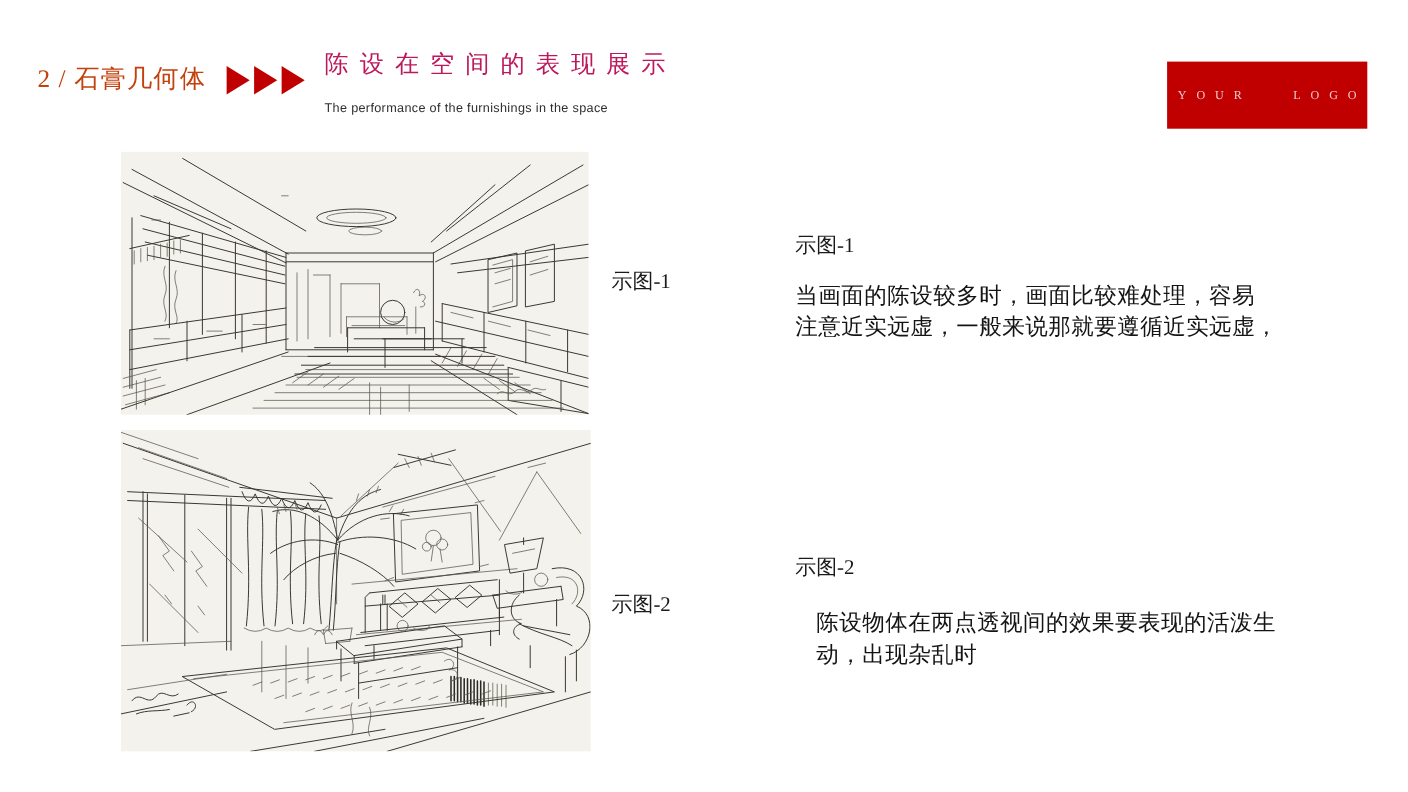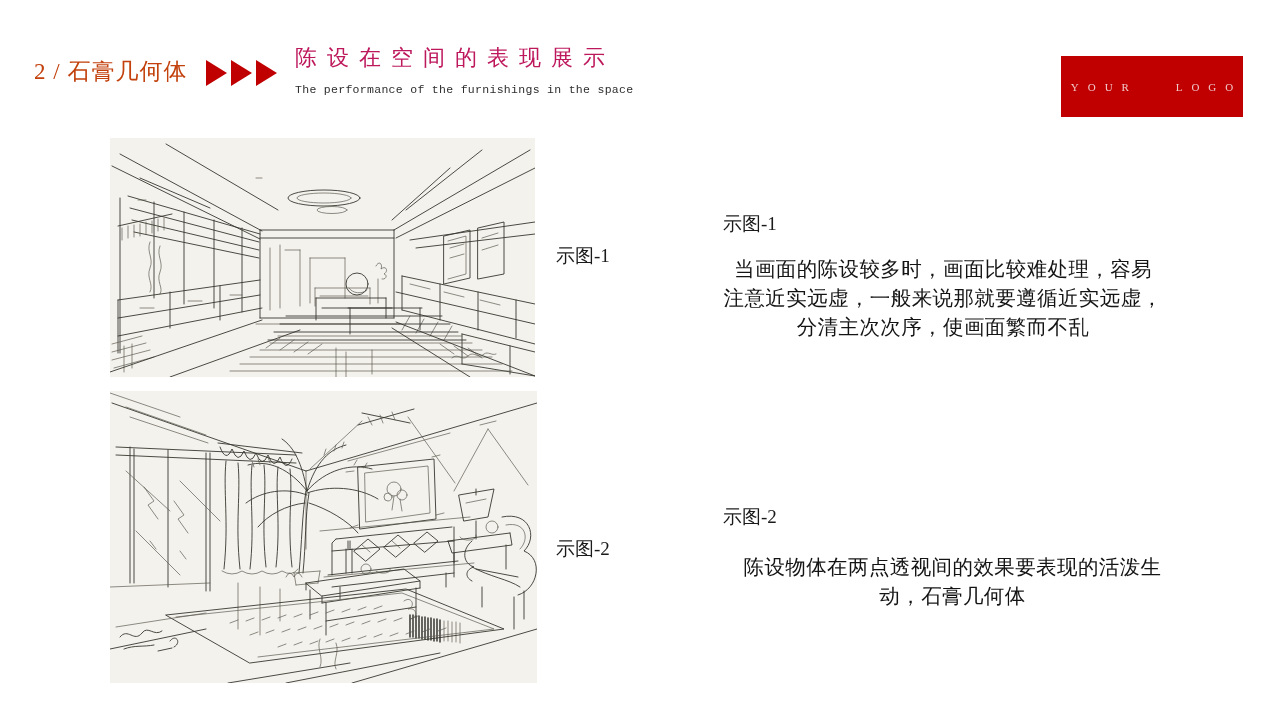--- a/index.html
+++ b/index.html
@@ -6,22 +6,22 @@
   .slide{position:relative;width:1280px;height:720px;background:#ffffff;overflow:hidden;
          font-family:"Liberation Serif","DejaVu Serif",serif;color:#1f1f1f;}
 
   
   .section-label{position:absolute;left:34px;top:56px;font-size:23px;letter-spacing:1px;color:#c2410c;white-space:nowrap;}
   .arrows{position:absolute;left:206px;top:60px;display:flex;align-items:center;}
   .arrows i{display:block;width:0;height:0;border-top:13px solid transparent;border-bottom:13px solid transparent;
             border-left:21px solid #c00000;margin-right:4px;}
   .title-block{position:absolute;left:295px;top:44px;width:360px;}
   .title{font-size:22px;letter-spacing:10px;color:#be185d;white-space:nowrap;line-height:28px;}
-  .subtitle{font-family:Liberation Mono, monospace;font-size:11.5px;letter-spacing:0.3px;
-            color:#2e2e2e;margin-top:11px;white-space:nowrap;}
+  .subtitle{font-family:Liberation Sans, sans-serif;font-size:11.5px;letter-spacing:0.3px;
+            color:#2e2e2e;margin-top:21px;white-space:nowrap;}
   .logo{position:absolute;left:1061px;top:56px;width:182px;height:61px;background:#c00000;
         display:flex;align-items:center;justify-content:center;}
   .logo span{color:#efc9c9;font-size:11px;letter-spacing:9px;word-spacing:26px;white-space:nowrap;padding-left:9px;text-align:center;}
 
   
   .figure{position:absolute;background:#f4f2ed;}
   .fig-1{left:110px;top:138px;width:425px;height:239px;}
   .fig-2{left:110px;top:391px;width:427px;height:292px;}
   .figure svg{display:block;width:100%;height:100%;}
   .sk{fill:none;stroke:#38372f;stroke-width:0.9;stroke-linecap:round;stroke-linejoin:round;}
@@ -30,21 +30,21 @@
 
   .fig-caption{position:absolute;font-size:19px;color:#1a1a1a;white-space:nowrap;}
   .cap-1{left:556px;top:243px;}
   .cap-2{left:556px;top:536px;}
 
   
   .note{position:absolute;width:440px;}
   .note-1{left:723px;top:212px;}
   .note-2{left:723px;top:505px;}
   .note-heading{font-size:19px;color:#1a1a1a;line-height:24px;}
-  .note-body{margin-top:19px;font-size:20.5px;line-height:29px;letter-spacing:0.4px;color:#141414;text-align:center;}
+  .note-body{margin-top:19px;font-size:20.5px;line-height:29px;letter-spacing:0.4px;color:#141414;}
   .note-2 .note-body{margin-top:24px;margin-left:19px;}
   .note-line{white-space:nowrap;}
 </style>
 </head>
 <body>
 
 <div class="slide">
 
   <div class="section-label">2 / 石膏几何体</div>
 
@@ -176,25 +176,24 @@
   </div>
 
   <div class="fig-caption cap-1">示图-1</div>
   <div class="fig-caption cap-2">示图-2</div>
 
   <div class="note note-1">
     <div class="note-heading">示图-1</div>
     <div class="note-body">
       <div class="note-line">当画面的陈设较多时，画面比较难处理，容易</div>
       <div class="note-line">注意近实远虚，一般来说那就要遵循近实远虚，</div>
-      <div class="note-line">分清主次次序，使画面繁而不乱</div>
     </div>
   </div>
 
   <div class="note note-2">
     <div class="note-heading">示图-2</div>
     <div class="note-body">
       <div class="note-line">陈设物体在两点透视间的效果要表现的活泼生</div>
-      <div class="note-line">动，石膏几何体</div>
+      <div class="note-line">动，出现杂乱时</div>
     </div>
   </div>
 
 </div>
 
 </body></html>

